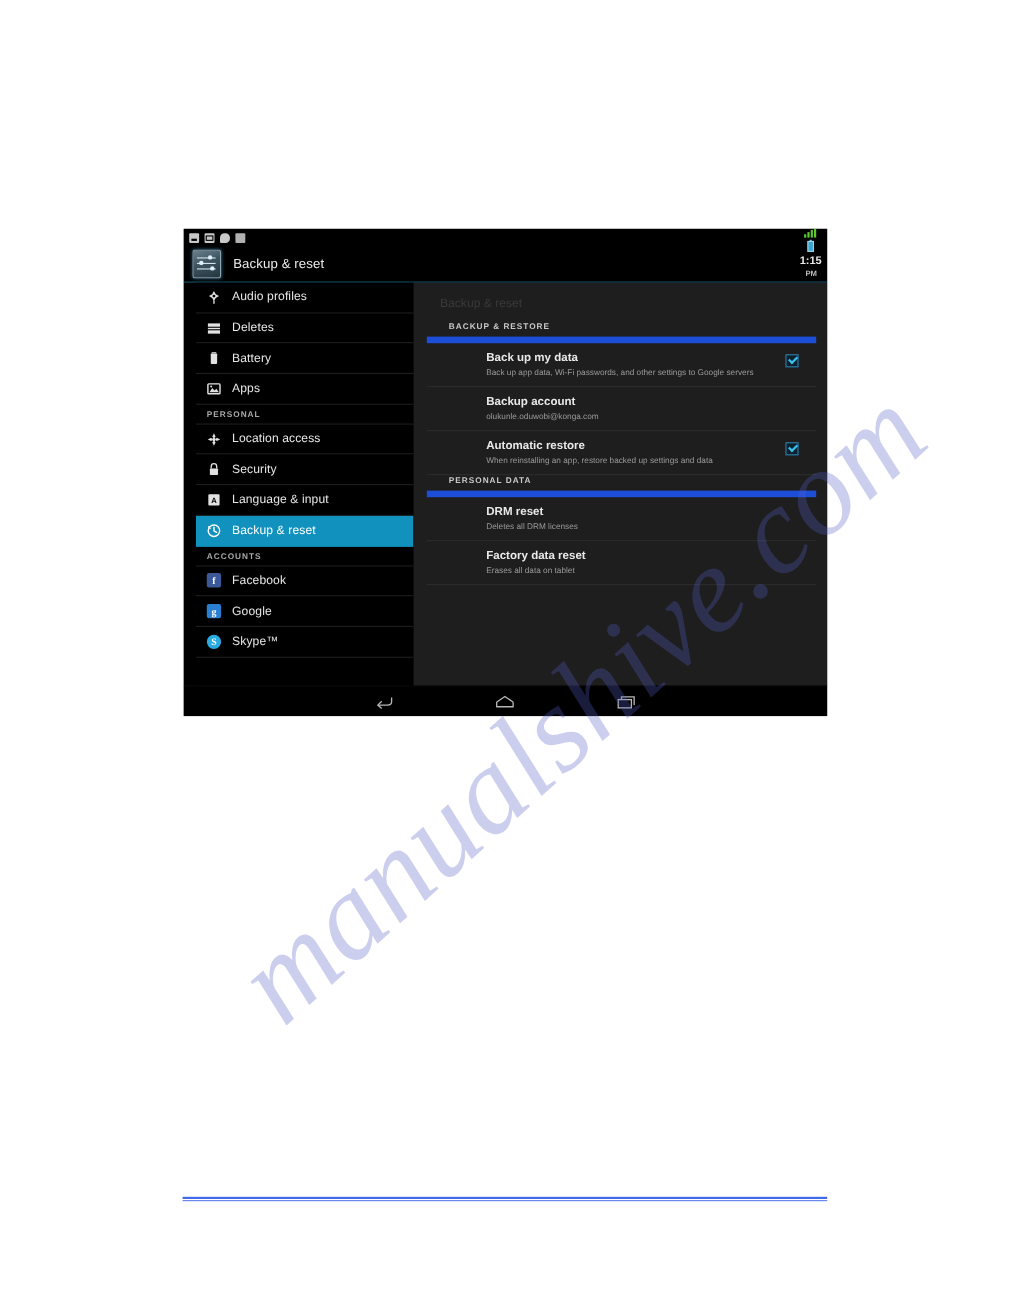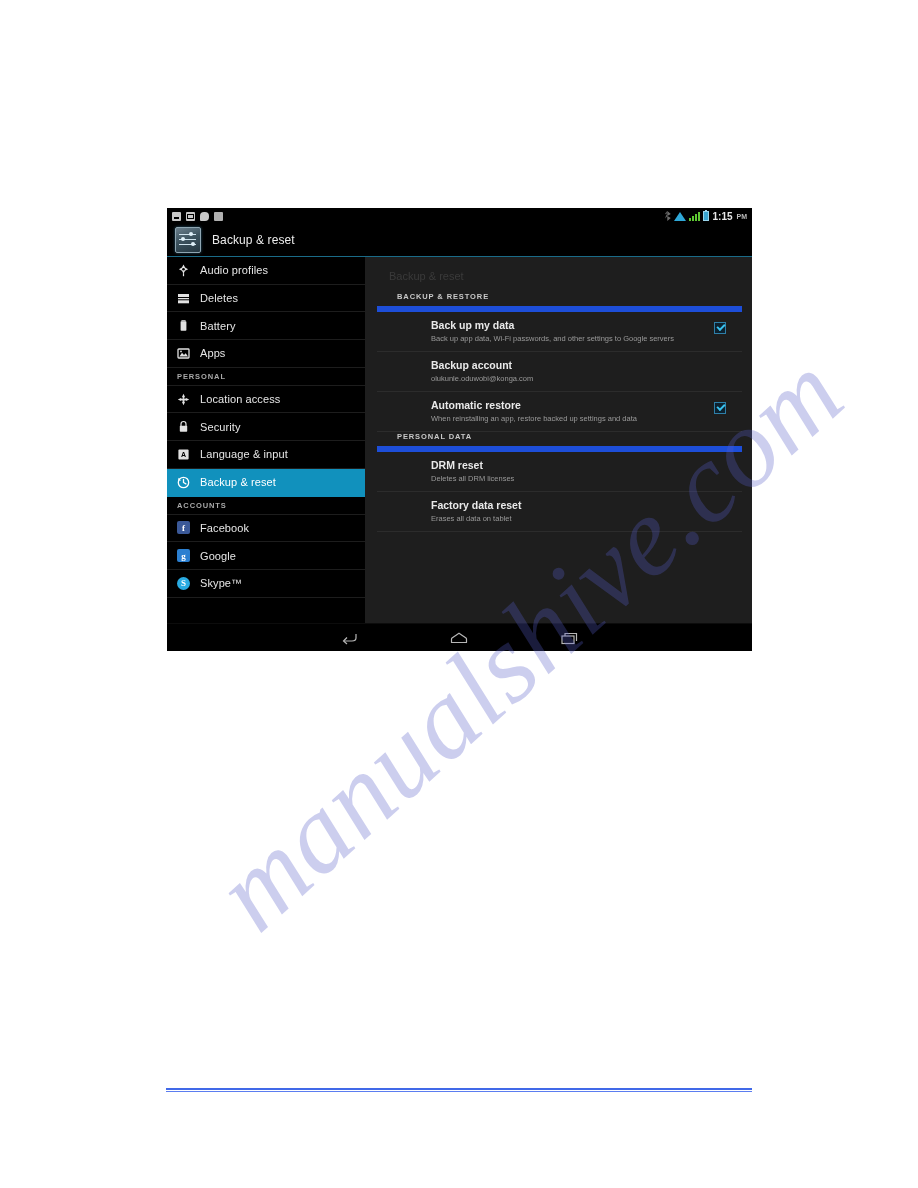--- a/index.html
+++ b/index.html
@@ -83,21 +83,21 @@
     position: relative;
     height: 16px;
     background: #000000;
     display: flex;
     align-items: center;
     justify-content: space-between;
     padding: 0 5px;
     box-sizing: border-box;
   }
   .sb-left { display: flex; align-items: center; gap: 5px; }
-  .sb-right { display: flex; align-items: center; gap: 3px; }
+  .sb-right { display: flex; align-items: center; gap: 3px; flex-direction: column; }
   .sb-ico {
     width: 9px; height: 9px;
     display: inline-block;
     position: relative;
   }
   .ico-download {
     background: #c8c8c8;
     border-radius: 1px;
   }
   .ico-download::after {
@@ -232,20 +232,21 @@
     font-size: 12px;
     color: #ececec;
     letter-spacing: 0.1px;
   }
 
   
   .tab-body {
     display: flex;
     height: 366px;
     background: #000;
+    padding-left: 11px;
   }
 
   
   .sidebar {
     width: 198px;
     flex: 0 0 198px;
     background: #000000;
     overflow: hidden;
   }
   .side-item {

